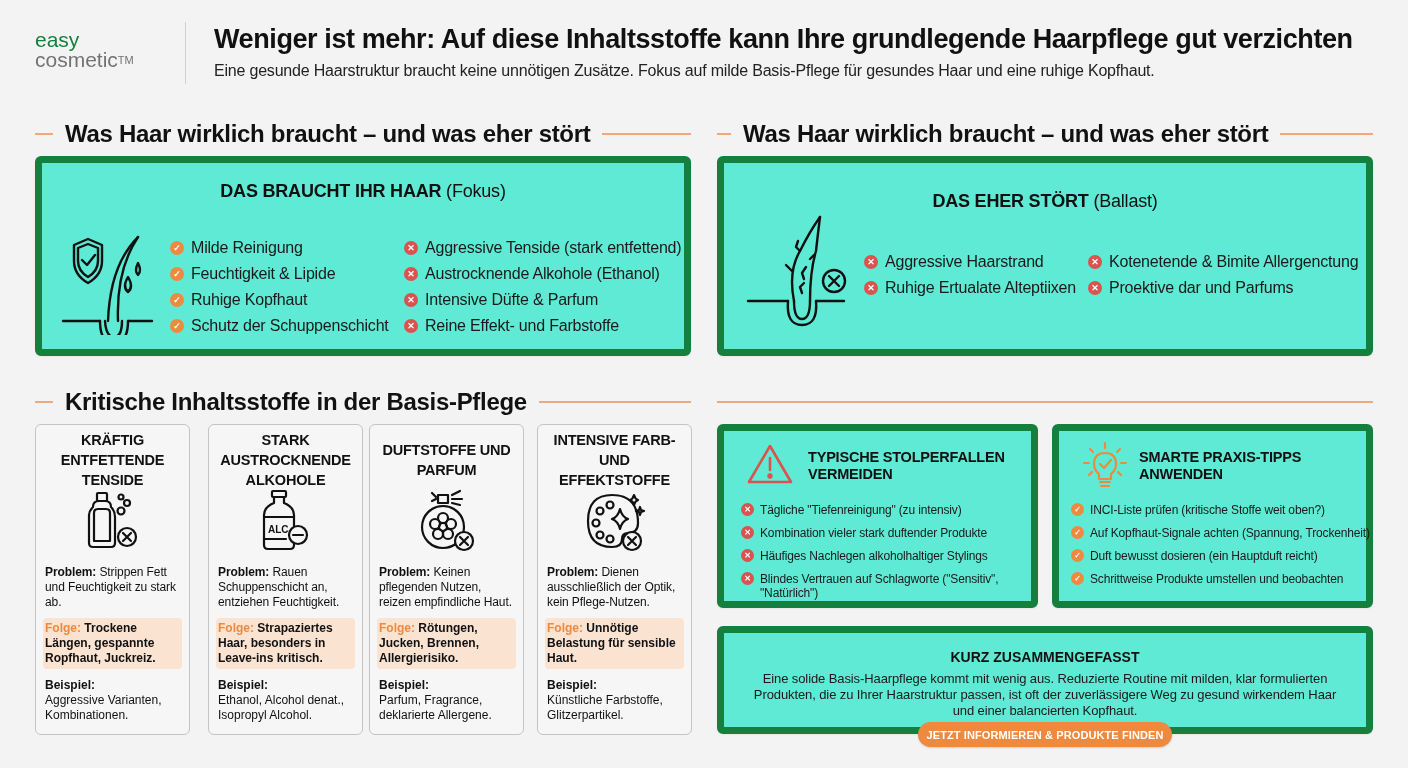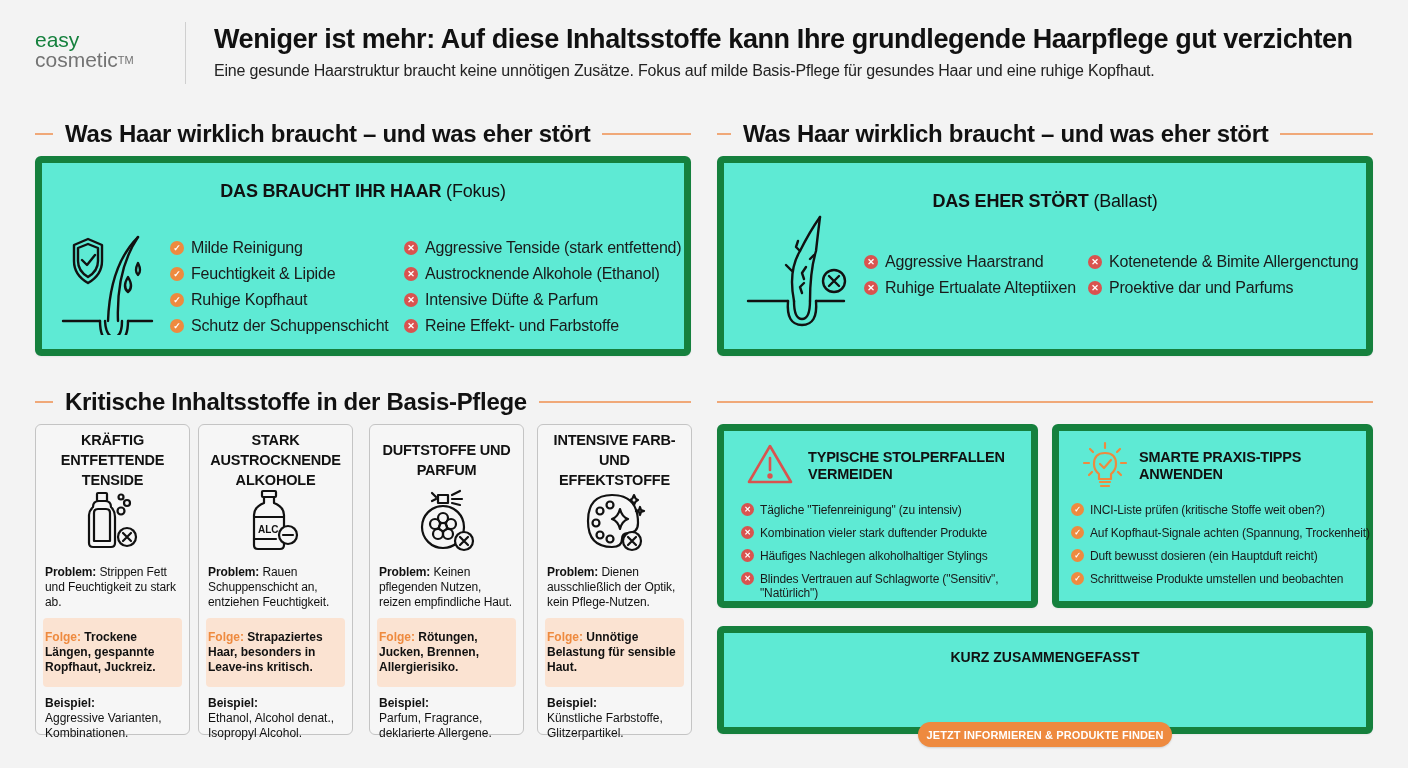--- a/index.html
+++ b/index.html
@@ -24,21 +24,21 @@
 .ilist li{display:flex;align-items:center;font-size:16px;height:26px;white-space:nowrap;letter-spacing:-0.2px;color:#1a1a1a}
 .ic{display:inline-flex;align-items:center;justify-content:center;width:14px;height:14px;border-radius:50%;color:#fff;font-size:9px;font-weight:bold;margin-right:7px;flex-shrink:0}
 .ic.ok{background:#ee8a3f}
 .ic.no{background:#d9534f}
 
 .ing{position:absolute;top:424px;width:155px;height:311px;background:#f6f6f6;border:1px solid #c4c4c4;border-radius:6px;padding:10px 9px}
 .ing .ih{text-align:center;font-weight:bold;font-size:14.5px;line-height:20px;height:50px;display:flex;align-items:center;justify-content:center;letter-spacing:-0.2px}
 .ing .iicon{height:72px;display:flex;align-items:center;justify-content:center}
 .ing .pr{font-size:12px;line-height:15px;margin-top:8px;letter-spacing:-0.1px}
 .ing .pr b{font-weight:bold}
-.ing .fo{background:#fbe3d2;border-radius:4px;padding:12px 2px;font-size:12px;line-height:15px;font-weight:bold;margin:8px -2px 0 -2px}
+.ing .fo{background:#fbe3d2;border-radius:4px;padding:3px 2px;font-size:12px;line-height:15px;font-weight:bold;margin:8px -2px 0 -2px}
 .ing .fo .fl{color:#ee8a3f}
 .ing .bs{font-size:12px;line-height:15px;margin-top:9px}
 .ing .bs b{font-weight:bold;display:block}
 
 .tip-h{position:absolute;font-weight:bold;font-size:14.5px;line-height:17px;letter-spacing:-0.2px}
 .tlist{position:absolute;list-style:none}
 .tlist li{display:flex;align-items:flex-start;font-size:12px;line-height:14px;margin-bottom:9px;letter-spacing:-0.15px;color:#1a1a1a}
 .tlist .ic{width:13px;height:13px;font-size:8px;margin-right:6px;margin-top:0}
 
 .summary h3{text-align:center;font-size:14px;font-weight:bold;margin-top:16px}
@@ -188,21 +188,21 @@
       <circle cx="38" cy="22" r="3.5"></circle>
       <circle cx="44" cy="48" r="9" fill="#f6f6f6"></circle>
       <path d="M40 44 L48 52 M48 44 L40 52"></path>
     </svg>
   </div>
   <div class="pr"><b>Problem:</b> <span>Strippen Fett und Feuchtigkeit zu stark ab.</span></div>
   <div class="fo"><span class="fl">Folge:</span> <span>Trockene Längen, gespannte Ropfhaut, Juckreiz.</span></div>
   <div class="bs"><b>Beispiel:</b><span>Aggressive Varianten, Kombinationen.</span></div>
 </div>
 
-<div class="ing" style="left:198px">
+<div class="ing" style="left:208px">
   <div class="ih">STARK AUSTROCKNENDE ALKOHOLE</div>
   <div class="iicon">
     <svg width="60" height="64" viewBox="0 0 60 64" fill="none" stroke="#111" stroke-width="2.2" stroke-linecap="round" stroke-linejoin="round">
       <rect x="16" y="2" width="14" height="6" rx="1"></rect>
       <path d="M18 8 V14 Q8 18 8 26 V56 Q8 60 12 60 H34 Q38 60 38 56 V26 Q38 18 28 14 V8"></path>
       <path d="M8 28 H38"></path>
       <path d="M8 50 H30"></path>
       <text x="12" y="44" font-size="10" font-family="Liberation Sans, sans-serif" fill="#111" stroke="none" font-weight="bold">ALC</text>
       <circle cx="42" cy="46" r="9" fill="#f6f6f6"></circle>
       <path d="M37 46 H47"></path>
@@ -320,14 +320,15 @@
       </li>
     <li>
         <span class="ic ok">✓</span>
         <span>Schrittweise Produkte umstellen und beobachten</span>
       </li>
   </ul>
 </div>
 
 <div class="card summary" style="left:717px;top:626px;width:656px;height:108px">
   <h3>KURZ ZUSAMMENGEFASST</h3>
+  <p>Eine solide Basis-Haarpflege kommt mit wenig aus. Reduzierte Routine mit milden, klar formulierten Produkten, die zu Ihrer Haarstruktur passen, ist oft der zuverlässigere Weg zu gesund wirkendem Haar und einer balancierten Kopfhaut.</p>
 </div>
 <div class="cta">JETZT INFORMIEREN &amp; PRODUKTE FINDEN</div>
 
 </body></html>

